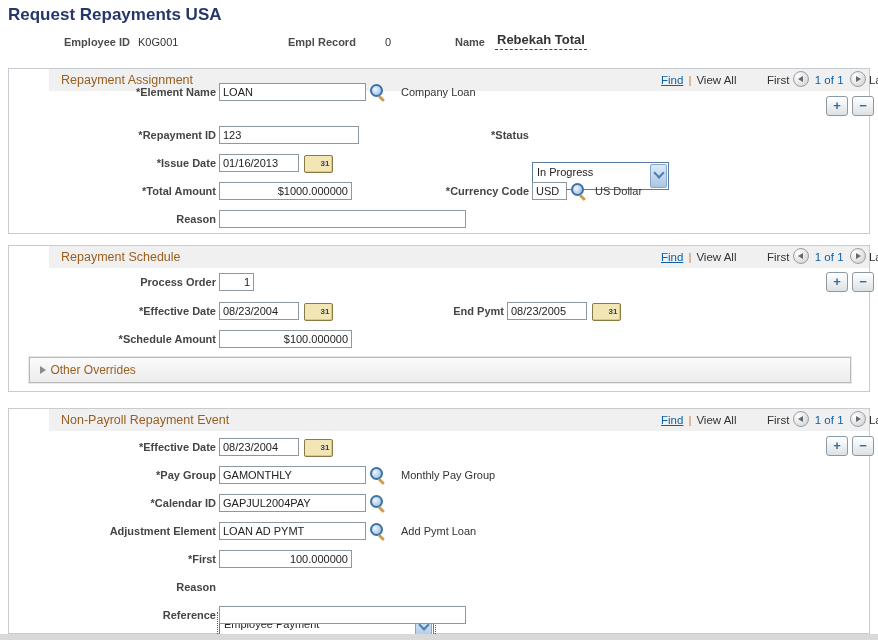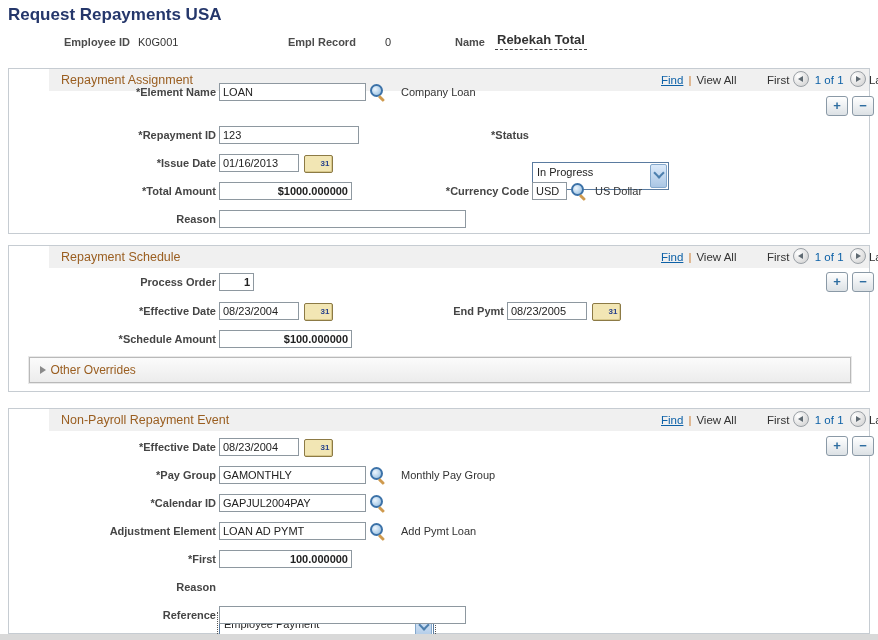--- a/index.html
+++ b/index.html
@@ -32,21 +32,21 @@
   .pm{position:absolute;left:817px;display:flex;gap:4px;}
   .pmbtn{width:22px;height:20px;border:1px solid #8a99a6;border-radius:3px;background:linear-gradient(#ffffff,#dce1e5);
          color:#2e6da0;font-weight:bold;font-size:13px;line-height:16px;text-align:center;padding:0;cursor:pointer;font-family:inherit;}
 
   
   .row{position:absolute;left:0;right:0;height:20px;}
   .lbl{position:absolute;left:0;width:207px;text-align:right;font-size:11px;font-weight:bold;color:#454545;line-height:19px;white-space:nowrap;}
   .lbl2{position:absolute;text-align:right;font-size:11px;font-weight:bold;color:#454545;line-height:19px;white-space:nowrap;}
   .inp{position:absolute;top:0;height:18px;box-sizing:border-box;border:1px solid #8e98a0;background:#fff;
        font-family:inherit;font-size:11px;color:#222;padding:0 3px;}
-  .num{text-align:right;font-weight:bold;}
+  .num{text-align:right;}
   .desc{position:absolute;font-size:11px;color:#333;line-height:19px;white-space:nowrap;}
 
   
   .mag{position:absolute;top:0;width:18px;height:19px;cursor:pointer;}
   .mag::before{content:"";position:absolute;left:1px;top:1px;width:9px;height:9px;border:2px solid #3c72a8;border-radius:50%;
                background:radial-gradient(circle at 35% 35%, #eef6fd, #8db9de);}
   .mag::after{content:"";position:absolute;left:11px;top:12px;width:7px;height:3px;background:#cf9a4e;border-radius:1px;transform:rotate(45deg);transform-origin:left top;}
 
   
   .cal{position:absolute;top:1px;width:14px;height:16px;background:#f2e6b4;border:1px solid #8c7a45;border-radius:2px;

